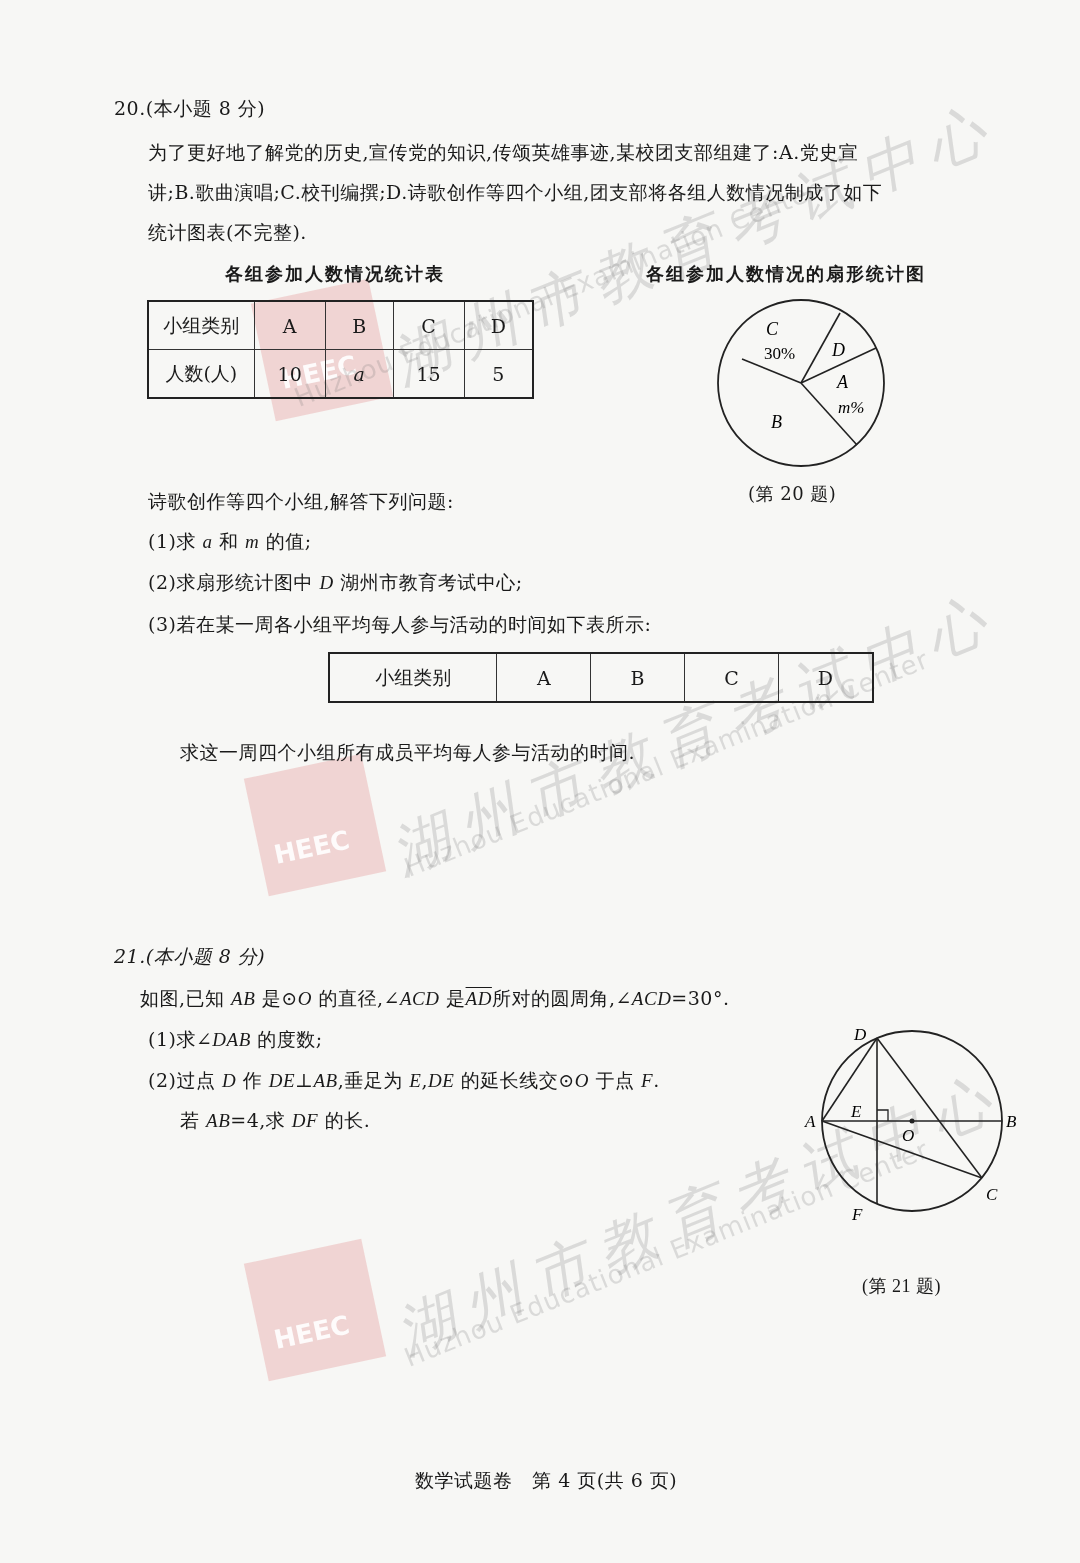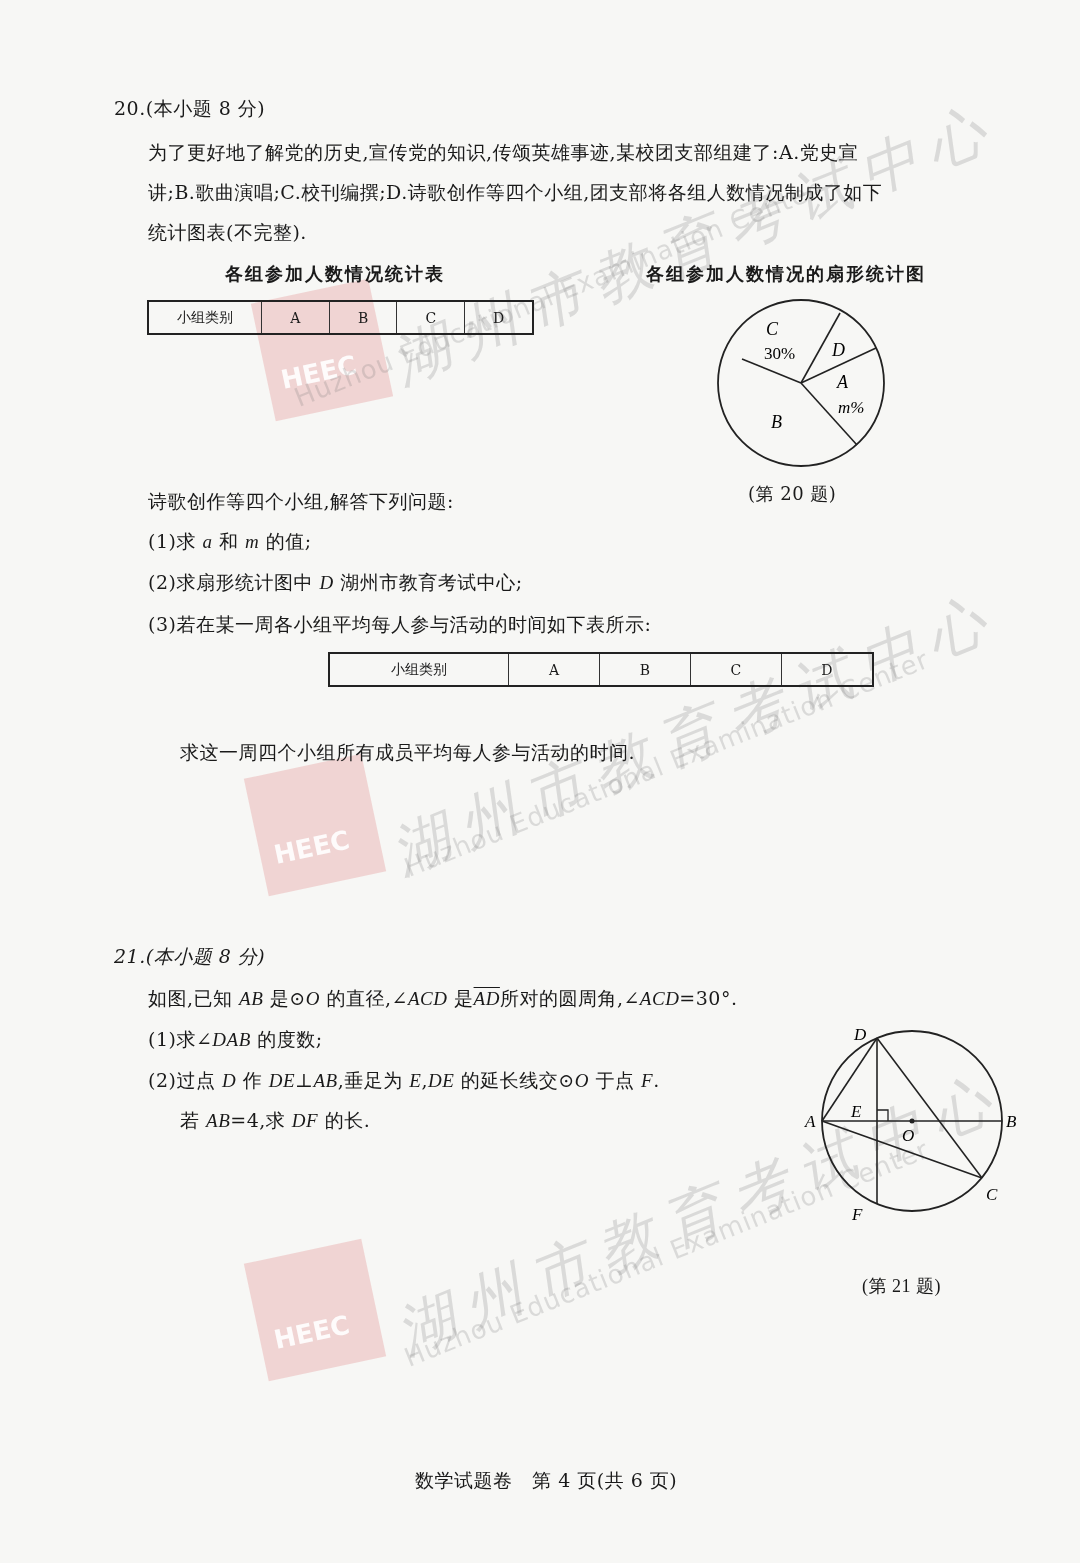--- a/index.html
+++ b/index.html
@@ -7,21 +7,21 @@
     width: 1080px; height: 1563px; position: relative; overflow: hidden;
     background: #f7f7f5;
     font-family: "DejaVu Serif", "Liberation Serif", serif;
     color: #1a1a1a;
   }
   .abs { position: absolute; }
   .txt { font-size: 19px; line-height: 24px; white-space: nowrap; letter-spacing: 0.5px; }
   .bold-title { font-family: "DejaVu Sans", "Liberation Sans", sans-serif; font-weight: bold; font-size: 18px; letter-spacing: 2px; }
   i.m { font-family: "Liberation Serif", "DejaVu Serif", serif; font-style: italic; }
   table.grid { border-collapse: collapse; border: 2px solid #222; background: transparent; }
-  table.grid td { border: 1px solid #333; text-align: center; font-size: 14px; height: 31px; padding: 0; }
+  table.grid td { border: 1px solid #333; text-align: center; font-size: 19px; height: 31px; padding: 8px; }
   .wm { position: absolute; pointer-events: none; }
   .wm-logo { width: 120px; height: 120px; background: rgba(220,90,90,0.22); transform: rotate(-12deg); }
   .wm-logo span { position: absolute; color: rgba(255,255,255,0.9); font-family: "DejaVu Sans", sans-serif; font-weight: bold; }
   .wm-cn { font-size: 58px; color: rgba(120,120,120,0.22); transform: rotate(-22deg); transform-origin: left top; letter-spacing: 14px; font-family: "DejaVu Serif", serif; font-style: italic; }
   .wm-en { font-size: 26px; color: rgba(120,120,120,0.22); transform: rotate(-22deg); transform-origin: left top; font-family: "DejaVu Sans", sans-serif; letter-spacing: 1px; }
   svg text { font-family: "Liberation Serif", "DejaVu Serif", serif; }
 </style>
 </head>
 <body>
 
@@ -51,20 +51,27 @@
 <div class="abs bold-title" style="left:225px; top:262px;">各组参加人数情况统计表</div>
 <table class="grid abs" style="left:147px; top:300px; width:387px;">
   <tbody>
       <tr>
     <td style="width:114px;">小组类别</td>
     <td style="width:68px;">A</td>
     <td style="width:68px;">B</td>
     <td style="width:68px;">C</td>
     <td style="width:68px;">D</td>
   </tr>
+  <tr>
+    <td>人数(人)</td>
+    <td>10</td>
+    <td style="font-style:italic;">a</td>
+    <td>15</td>
+    <td>5</td>
+  </tr>
 </tbody>
   </table>
 
 <div class="abs bold-title" style="left:646px; top:262px;">各组参加人数情况的扇形统计图</div>
 <svg class="abs" style="left:700px; top:295px;" width="200" height="180" viewBox="0 0 200 180">
   <circle cx="101" cy="88" r="83" fill="none" stroke="#222" stroke-width="1.8"></circle>
   <line x1="101" y1="88" x2="42" y2="64" stroke="#222" stroke-width="1.6"></line>
   <line x1="101" y1="88" x2="140" y2="18" stroke="#222" stroke-width="1.6"></line>
   <line x1="101" y1="88" x2="176" y2="53" stroke="#222" stroke-width="1.6"></line>
   <line x1="101" y1="88" x2="157" y2="150" stroke="#222" stroke-width="1.6"></line>
@@ -93,21 +100,21 @@
     <td style="width:91px;">A</td>
     <td style="width:91px;">B</td>
     <td style="width:91px;">C</td>
     <td style="width:91px;">D</td>
   </tr>
 </tbody>
   </table>
 <div class="abs txt" style="left:180px; top:740px;">求这一周四个小组所有成员平均每人参与活动的时间.</div>
 
 <div class="abs txt" style="left:114px; top:944px;font-style:italic;">21.(本小题 8 分)</div>
-<div class="abs txt" style="left:148px; top:986px;">
+<div class="abs txt" style="left:140px; top:986px;">
   <span>如图,已知 </span><i class="m">AB</i><span> 是⊙</span><i class="m">O</i><span> 的直径,∠</span><i class="m">ACD</i><span> 是</span><i class="m" style="text-decoration:overline;">AD</i><span>所对的圆周角,∠</span><i class="m">ACD</i><span>=30°.</span>
 </div>
 <div class="abs txt" style="left:148px; top:1027px;">
   <span>(1)求∠</span><i class="m">DAB</i><span> 的度数;</span>
 </div>
 <div class="abs txt" style="left:148px; top:1068px;">
   <span>(2)过点 </span><i class="m">D</i><span> 作 </span><i class="m">DE</i><span>⊥</span><i class="m">AB</i><span>,垂足为 </span><i class="m">E</i><span>,</span><i class="m">DE</i><span> 的延长线交⊙</span><i class="m">O</i><span> 于点 </span><i class="m">F</i><span>.</span>
 </div>
 <div class="abs txt" style="left:180px; top:1108px;">
   <span>若 </span><i class="m">AB</i><span>=4,求 </span><i class="m">DF</i><span> 的长.</span>

